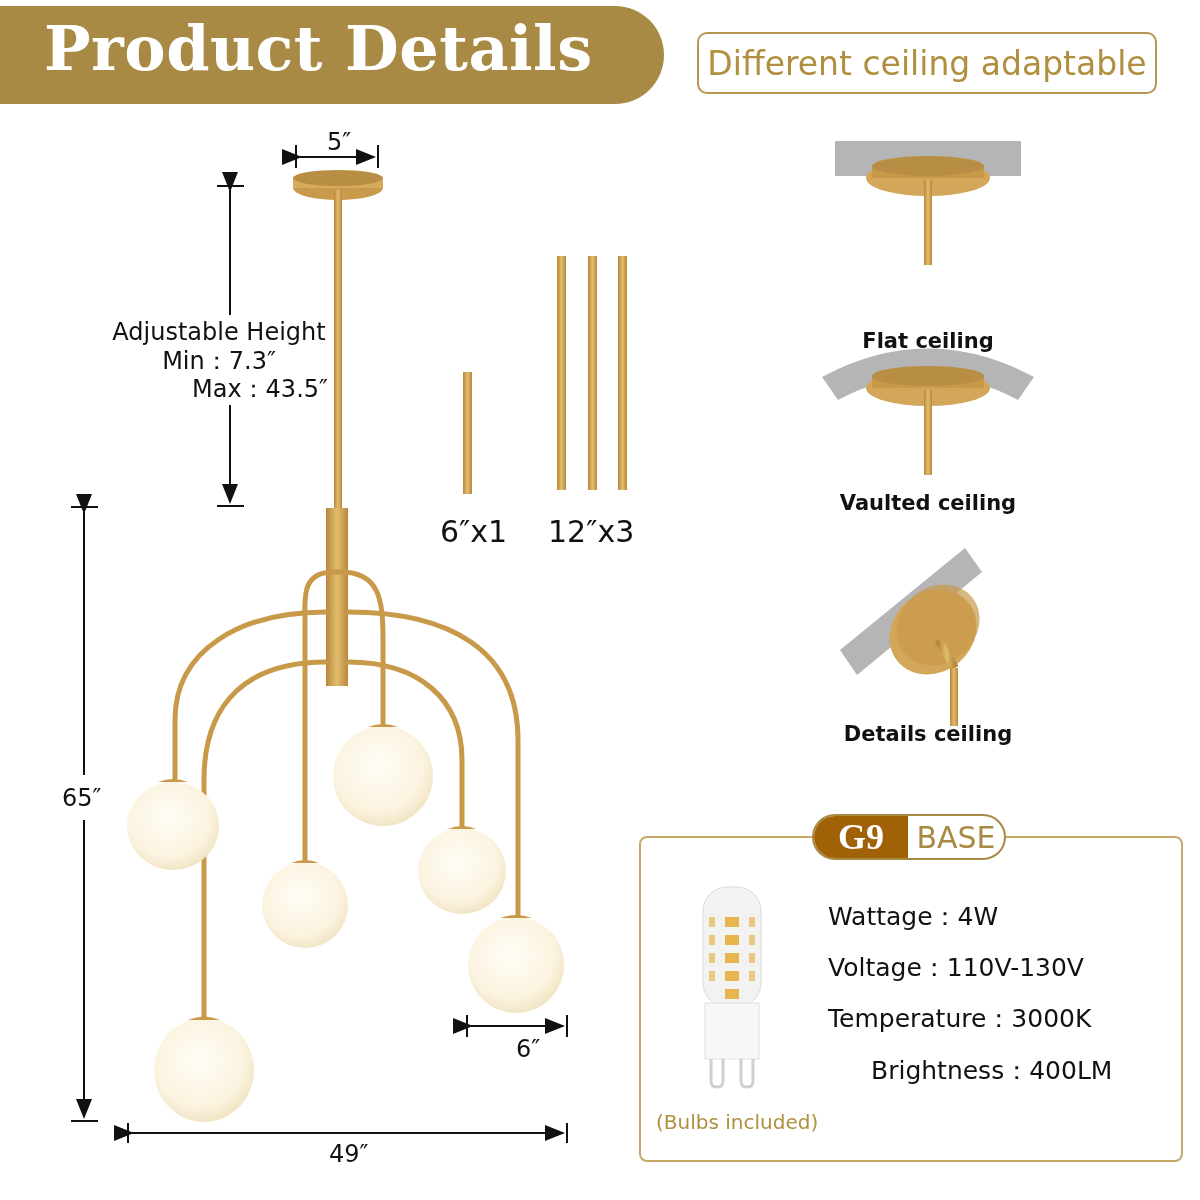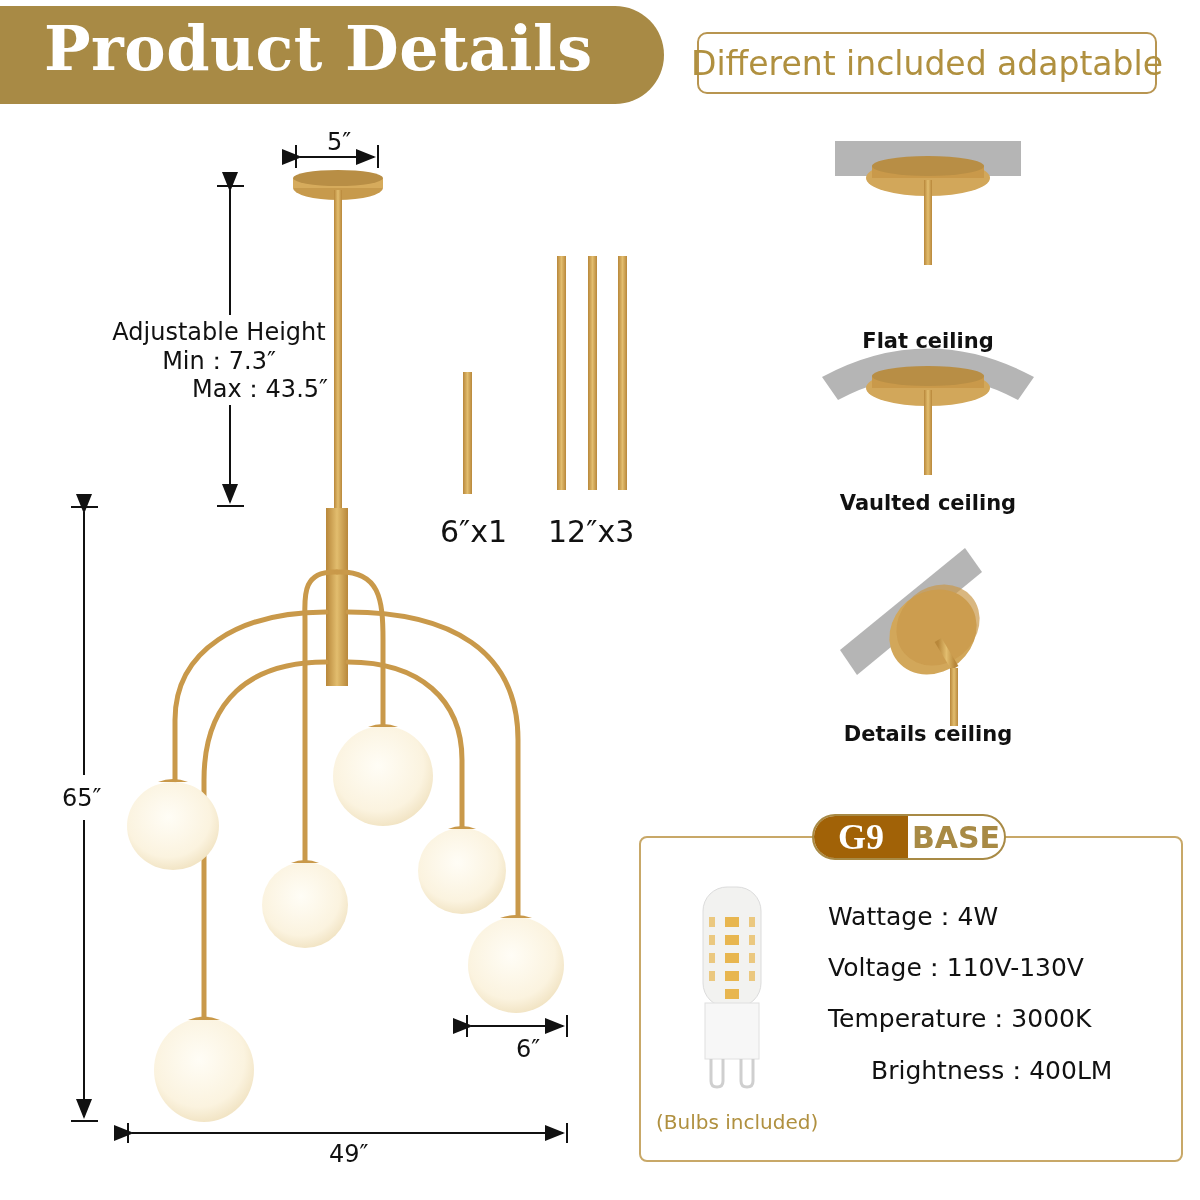--- a/index.html
+++ b/index.html
@@ -7,32 +7,32 @@
   .abs { position:absolute; }
   .title-banner { left:0; top:6px; width:664px; height:98px; background:#a88a45; border-radius:0 50px 50px 0; }
   .title-text { left:44px; top:12px; font-family:"DejaVu Serif", serif; font-weight:bold; font-size:62px; color:#ffffff; letter-spacing:0.5px; white-space:nowrap; }
   .subtitle-box { left:697px; top:32px; width:460px; height:62px; border:2px solid #b89550; border-radius:10px; box-sizing:border-box; display:flex; align-items:center; justify-content:center; }
   .subtitle-text { font-size:33px; color:#b0903f; white-space:nowrap; }
   .dim-label { font-size:24px; color:#111; white-space:nowrap; }
   .ceiling-label { font-size:21px; color:#111; font-weight:bold; text-align:center; width:260px; white-space:nowrap; }
   .spec-box { left:639px; top:836px; width:544px; height:326px; border:2px solid #c8a868; border-radius:8px; box-sizing:border-box; }
   .base-badge { left:812px; top:814px; width:194px; height:46px; border:2px solid #a88a45; border-radius:24px; background:#fff; box-sizing:border-box; overflow:hidden; display:flex; }
   .base-g9 { width:94px; height:100%; background:#a16207; color:#fff; font-size:36px; font-weight:bold; display:flex; align-items:center; justify-content:center;font-family:Liberation Serif, serif; }
-  .base-word { flex:1; color:#a88a45; font-size:30px; display:flex; align-items:center; justify-content:center;font-weight:bold; }
+  .base-word { flex:1; color:#a88a45; font-size:30px; display:flex; align-items:center; justify-content:center; }
   .spec-line { font-size:25px; color:#111; white-space:nowrap; }
   .bulbs-note { left:656px; top:1110px; font-size:20px; color:#b0903f; white-space:nowrap; }
   .rod-label { font-size:30px; color:#111; white-space:nowrap; }
 </style>
 </head>
 <body>
 
 <div class="abs title-banner"></div>
 <div class="abs title-text">Product Details</div>
 <div class="abs subtitle-box">
-  <span class="subtitle-text">Different included adaptable</span>
+  <span class="subtitle-text">Different ceiling adaptable</span>
 </div>
 
 <svg class="abs" style="left:0;top:0" width="640" height="1200">
   <defs>
     <linearGradient id="brass" x1="0" x2="1" y1="0" y2="0">
       <stop offset="0" stop-color="#b8873a"></stop>
       <stop offset="0.5" stop-color="#e2bd6e"></stop>
       <stop offset="1" stop-color="#b8873a"></stop>
     </linearGradient>
     <radialGradient id="globe" cx="0.45" cy="0.4" r="0.65">

